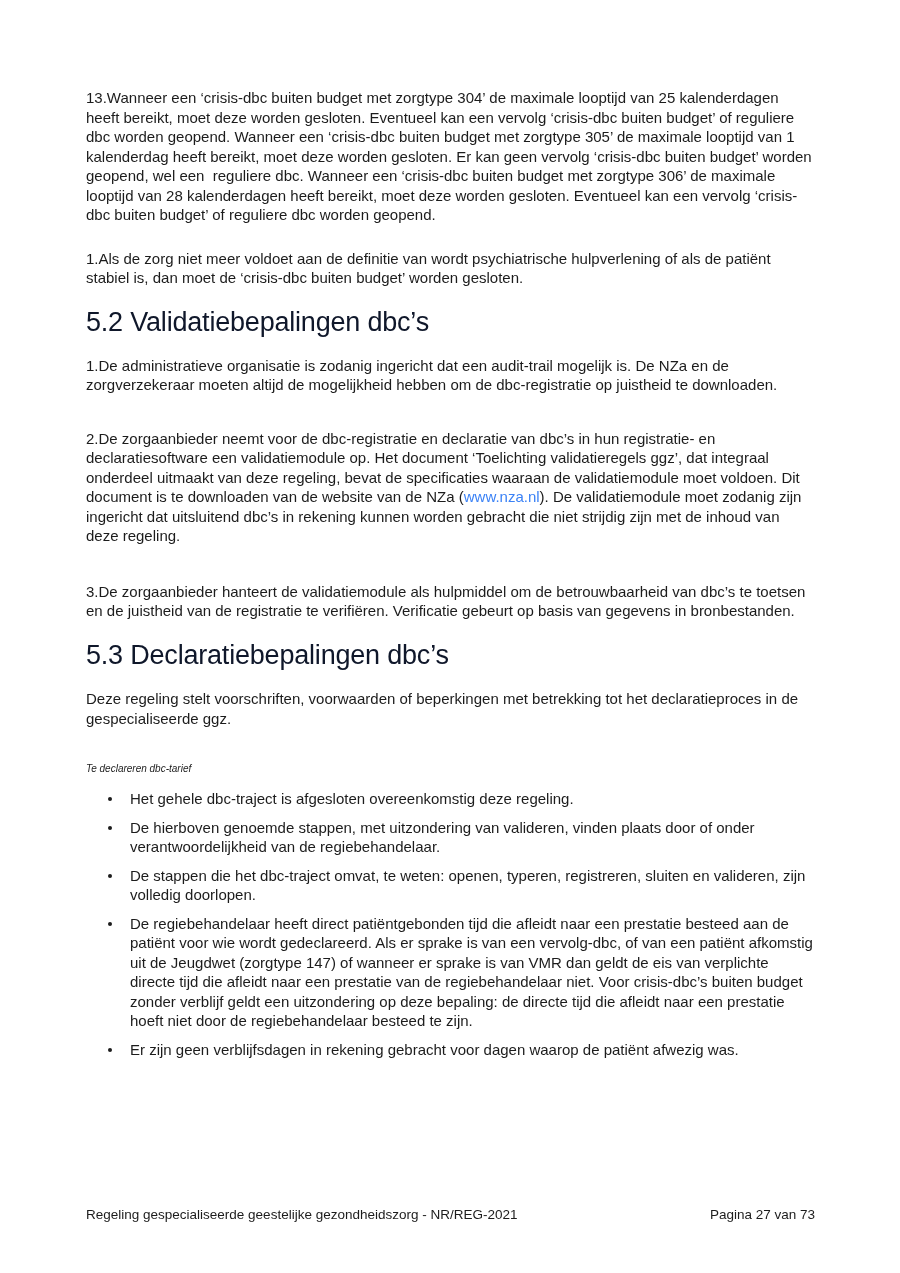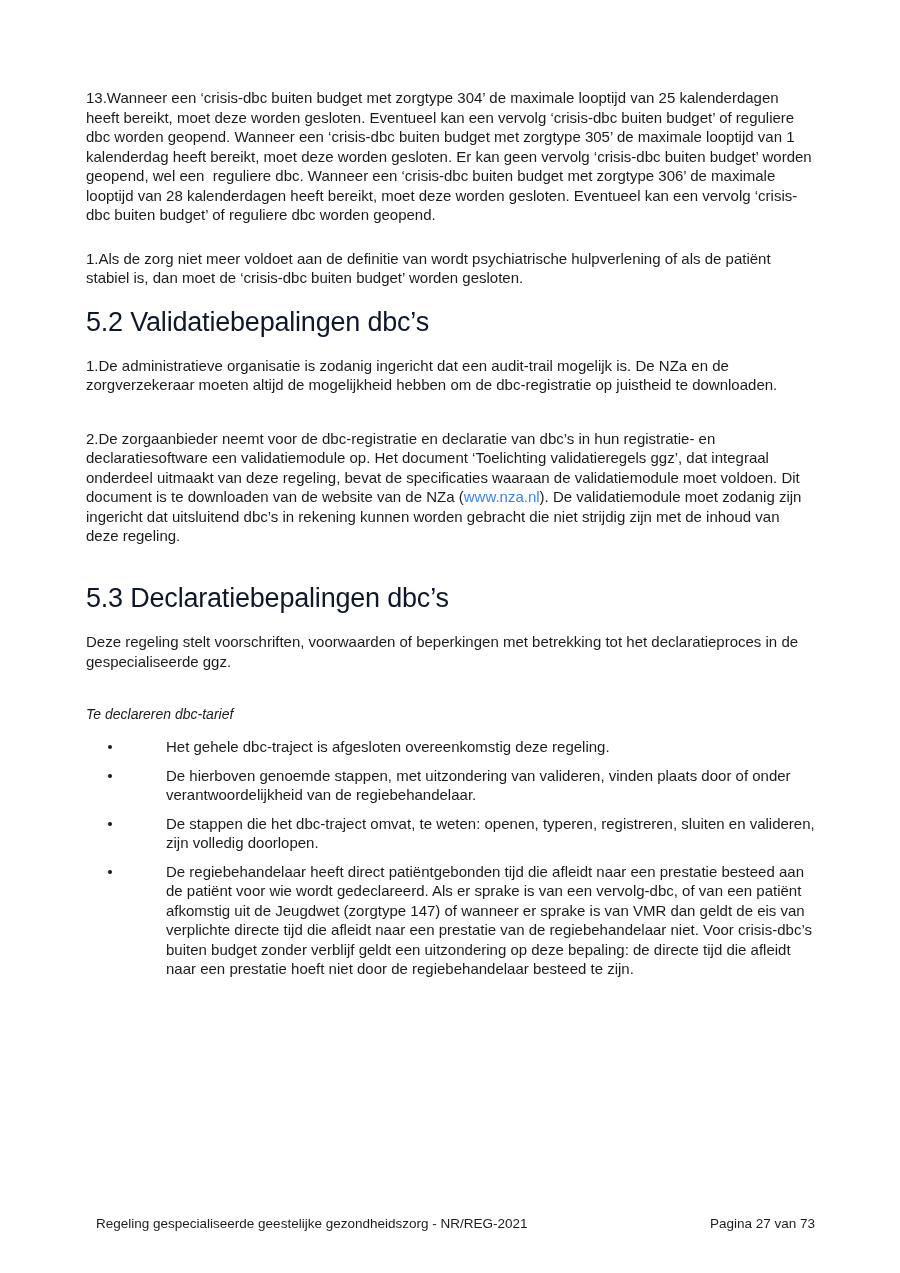--- a/index.html
+++ b/index.html
@@ -24,60 +24,60 @@
   h2 {
     font-size:27px;
     font-weight:400;
     margin:18px 0 18px 0;
     line-height:1.2;
     color:#0f172a;
     letter-spacing:-0.2px;
   }
   .subhead {
     font-style:italic;
-    font-size:14px;
+    font-size:10px;
     margin:34px 0 14px 0;
   }
   .link { color:#3b82f6; text-decoration:none; cursor:pointer; }
   .bullets { margin:0; padding:0; list-style:none; }
-  .bullet { display:flex; margin:0 0 9px 0;gap:36px; }
+  .bullet { display:flex; margin:0 0 9px 0; }
   .dot {
     flex:none;
     width:4px; height:4px;
     border-radius:50%;
     background:#1c1c1c;
     margin:8px 18px 0 22px;
   }
   .bullet-text { flex:1; white-space:pre-wrap; }
   .footer {
     position:absolute;
-    left:96px; right:85px; top:1206px;
+    left:86px; right:85px; top:1206px;
     display:flex;
     justify-content:space-between;
     font-size:13.5px;
     color:#1c1c1c;
-    margin-top:9px;
   }
 </style>
 </head>
 <body>
 
 <div class="page">
   <div class="content">
 
     <p class="mb24"><span class="num">13.</span><span>Wanneer een ‘crisis-dbc buiten budget met zorgtype 304’ de maximale looptijd van 25 kalenderdagen heeft bereikt, moet deze worden gesloten. Eventueel kan een vervolg ‘crisis-dbc buiten budget’ of reguliere dbc worden geopend. Wanneer een ‘crisis-dbc buiten budget met zorgtype 305’ de maximale looptijd van 1 kalenderdag heeft bereikt, moet deze worden gesloten. Er kan geen vervolg ‘crisis-dbc buiten budget’ worden geopend, wel een  reguliere dbc. Wanneer een ‘crisis-dbc buiten budget met zorgtype 306’ de maximale looptijd van 28 kalenderdagen heeft bereikt, moet deze worden gesloten. Eventueel kan een vervolg ‘crisis-dbc buiten budget’ of reguliere dbc worden geopend.</span></p>
 
     <p><span class="num">1.</span><span>Als de zorg niet meer voldoet aan de definitie van wordt psychiatrische hulpverlening of als de patiënt stabiel is, dan moet de ‘crisis-dbc buiten budget’ worden gesloten.</span></p>
 
     <h2>5.2 Validatiebepalingen dbc’s</h2>
 
     <p class="mb34"><span class="num">1.</span><span>De administratieve organisatie is zodanig ingericht dat een audit-trail mogelijk is. De NZa en de zorgverzekeraar moeten altijd de mogelijkheid hebben om de dbc-registratie op juistheid te downloaden.</span></p>
 
     <p class="mb36"><span class="num">2.</span><span>De zorgaanbieder neemt voor de dbc-registratie en declaratie van dbc’s in hun registratie- en declaratiesoftware een validatiemodule op. Het document ‘Toelichting validatieregels ggz’, dat integraal onderdeel uitmaakt van deze regeling, bevat de specificaties waaraan de validatiemodule moet voldoen. Dit document is te downloaden van de website van de NZa (</span><span class="link">www.nza.nl</span><span>). De validatiemodule moet zodanig zijn ingericht dat uitsluitend dbc’s in rekening kunnen worden gebracht die niet strijdig zijn met de inhoud van deze regeling.</span></p>
 
+    <p><span class="num">3.</span><span>De zorgaanbieder hanteert de validatiemodule als hulpmiddel om de betrouwbaarheid van dbc’s te toetsen en de juistheid van de registratie te verifiëren. Verificatie gebeurt op basis van gegevens in bronbestanden.</span></p>
 
     <h2>5.3 Declaratiebepalingen dbc’s</h2>
 
     <p>Deze regeling stelt voorschriften, voorwaarden of beperkingen met betrekking tot het declaratieproces in de gespecialiseerde ggz.</p>
 
     <div class="subhead">Te declareren dbc-tarief</div>
 
 
     <ul class="bullets">
       <li class="bullet">
@@ -89,20 +89,24 @@
           <span class="bullet-text">De hierboven genoemde stappen, met uitzondering van valideren, vinden plaats door of onder verantwoordelijkheid van de regiebehandelaar.</span>
         </li>
       <li class="bullet">
           <span class="dot"></span>
           <span class="bullet-text">De stappen die het dbc-traject omvat, te weten: openen, typeren, registreren, sluiten en valideren, zijn volledig doorlopen.</span>
         </li>
       <li class="bullet">
           <span class="dot"></span>
           <span class="bullet-text">De regiebehandelaar heeft direct patiëntgebonden tijd die afleidt naar een prestatie besteed aan de patiënt voor wie wordt gedeclareerd. Als er sprake is van een vervolg-dbc, of van een patiënt afkomstig uit de Jeugdwet (zorgtype 147) of wanneer er sprake is van VMR dan geldt de eis van verplichte directe tijd die afleidt naar een prestatie van de regiebehandelaar niet. Voor crisis-dbc’s buiten budget zonder verblijf geldt een uitzondering op deze bepaling: de directe tijd die afleidt naar een prestatie hoeft niet door de regiebehandelaar besteed te zijn.</span>
         </li>
+      <li class="bullet">
+          <span class="dot"></span>
+          <span class="bullet-text">Er zijn geen verblijfsdagen in rekening gebracht voor dagen waarop de patiënt afwezig was.</span>
+        </li>
     </ul>
 
   </div>
 
   <div class="footer">
     <span>Regeling gespecialiseerde geestelijke gezondheidszorg - NR/REG-2021</span>
     <span>Pagina 27 van 73</span>
   </div>
 </div>
 

